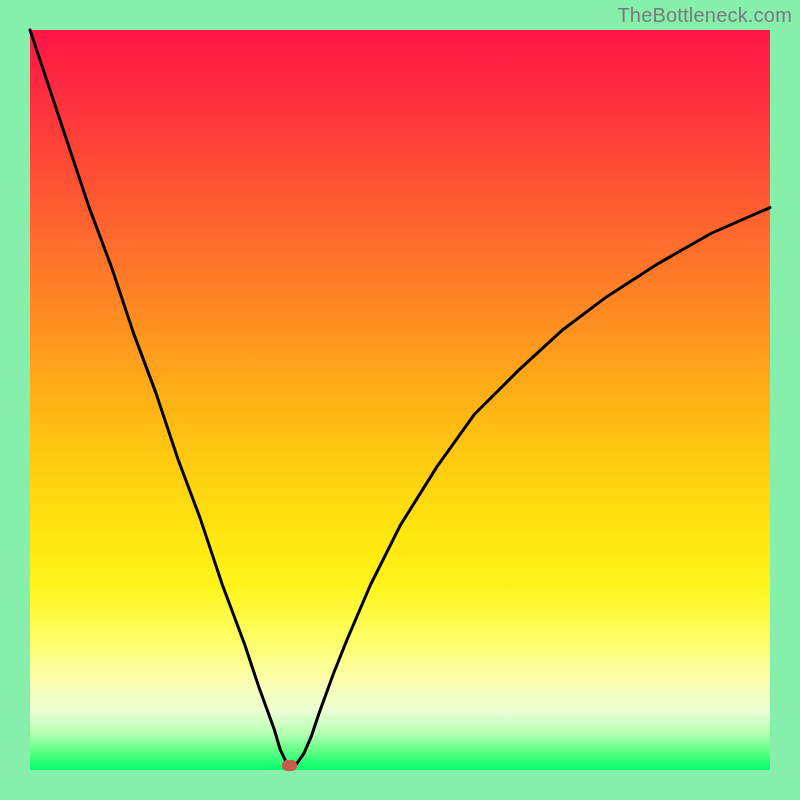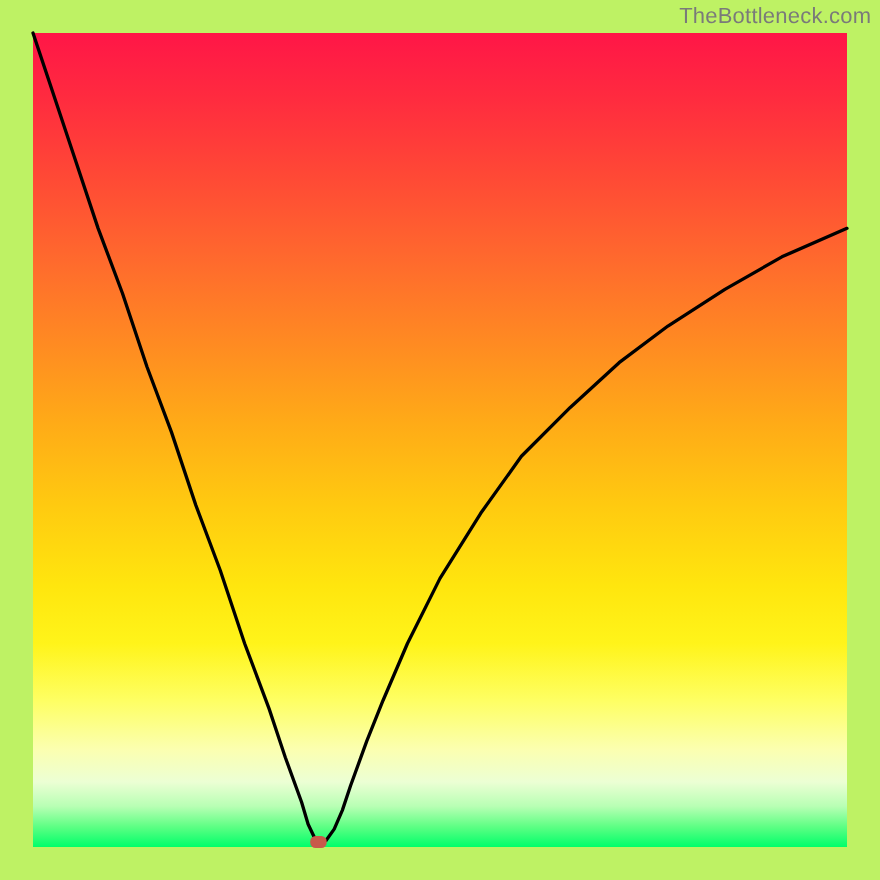--- a/index.html
+++ b/index.html
@@ -10,21 +10,21 @@
     background: #000000;
     overflow: hidden;
     font-family: Arial, Helvetica, sans-serif;
   }
   .frame {
     position: absolute;
     top: 0;
     left: 0;
     width: 800px;
     height: 800px;
-    background: #bef264;
+    background: #86efac;
   }
   .plot-area {
     position: absolute;
     top: 30px;
     left: 30px;
     width: 740px;
     height: 740px;
     
     background: linear-gradient(to bottom,
       #ff1647 0%,

